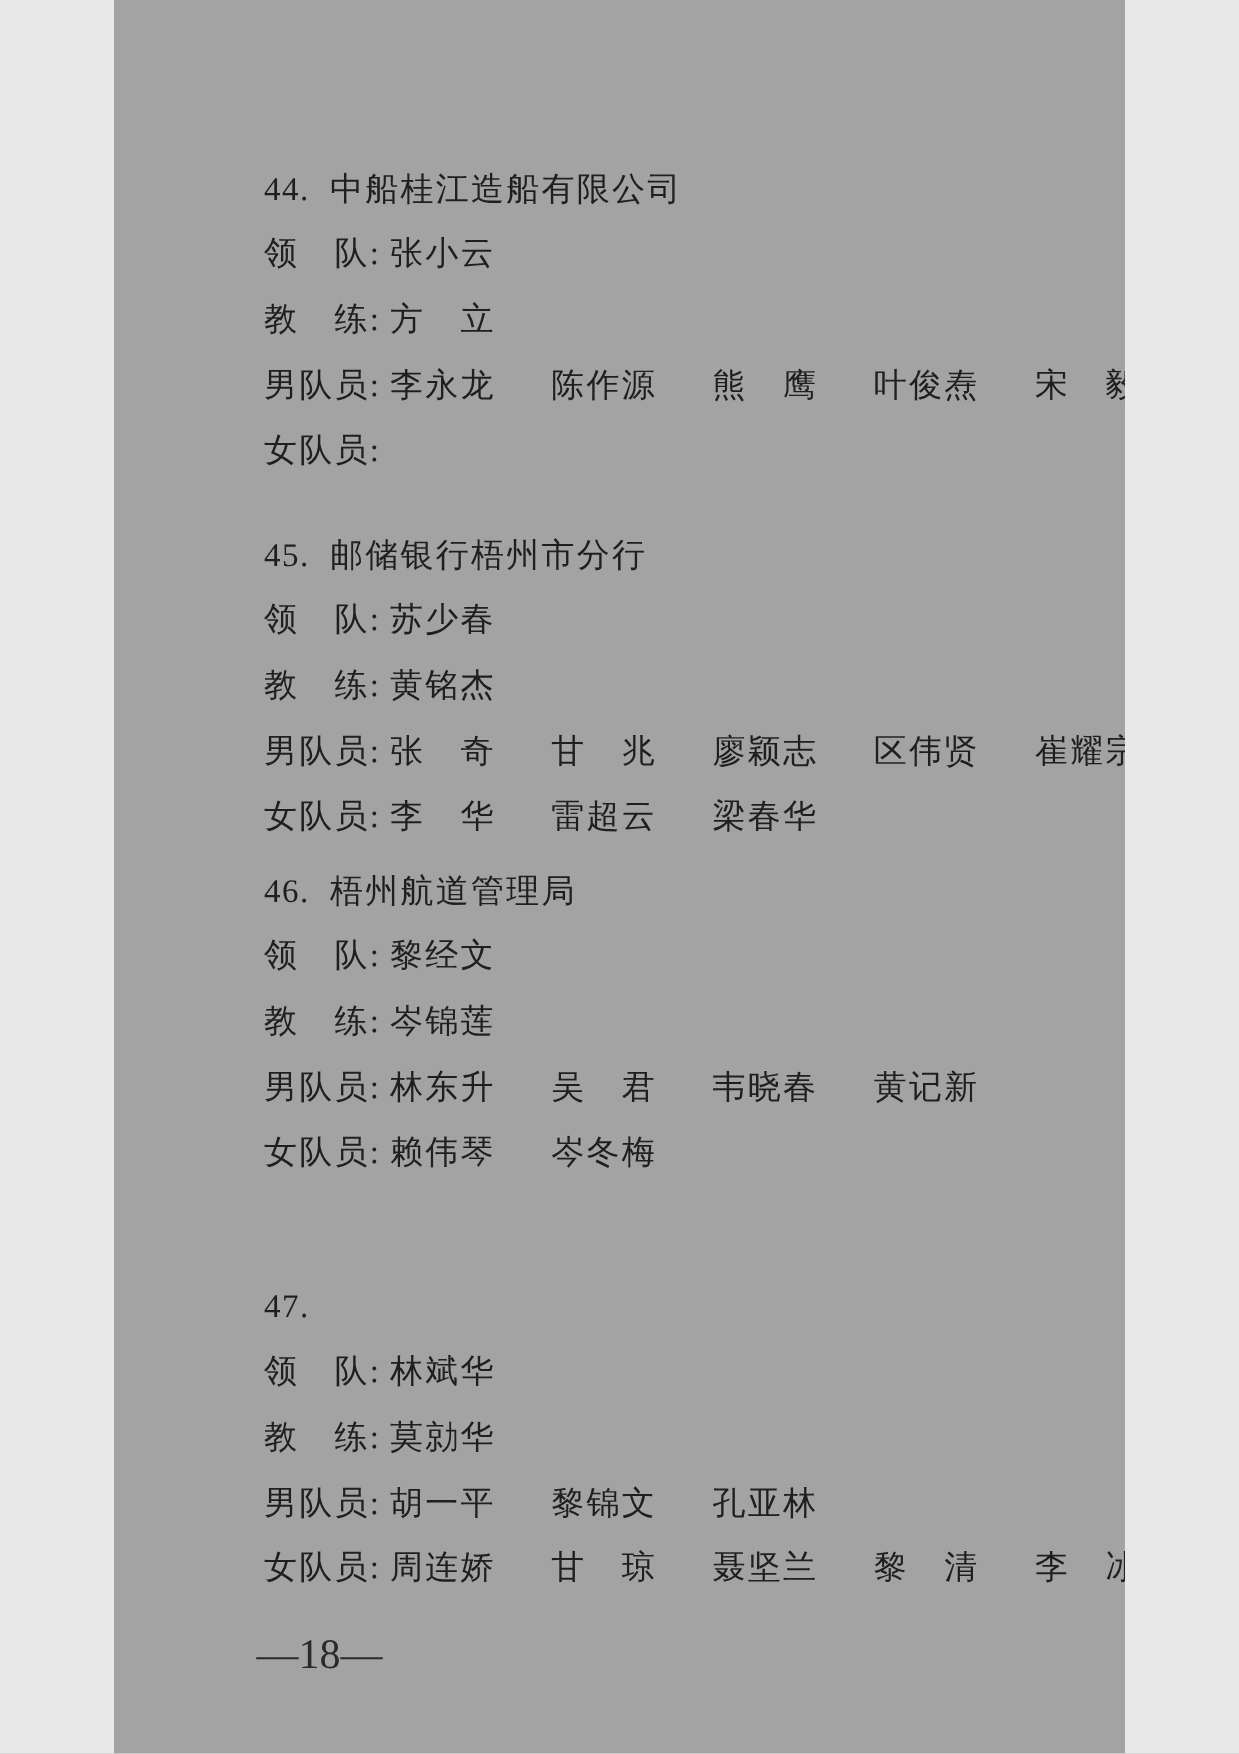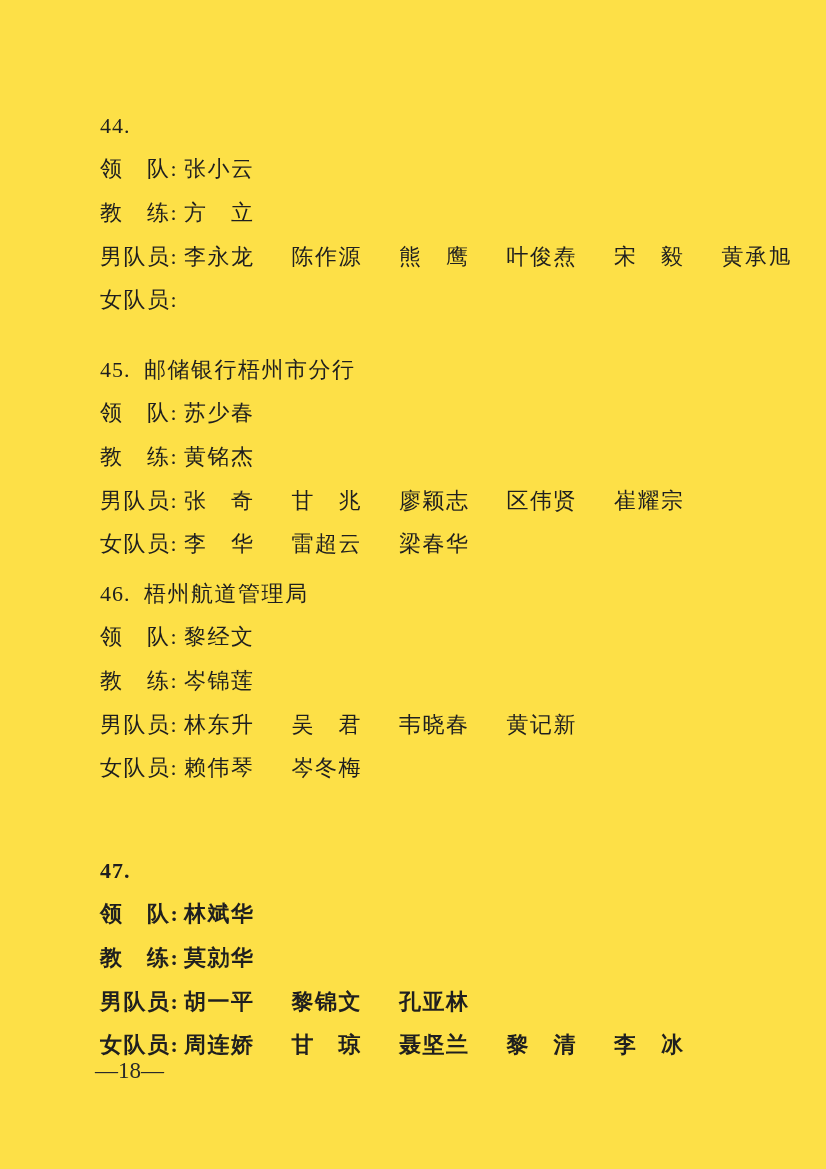--- a/index.html
+++ b/index.html
@@ -1,21 +1,21 @@
 <!DOCTYPE html>
 <html><head>
 <meta charset="utf-8">
 <style>
   html, body { margin: 0; padding: 0; background: #e8e8e8; }
   .page {
     position: relative;
-    width: 826px;
+    width: 674px;
     height: 1169px;
     margin: 0 auto;
-    background: #fde047;
+    background: #a3a3a3;
     font-family: "Liberation Serif", "DejaVu Serif", serif;
     color: #1f1f1f;
     overflow: hidden;
   }
   .section { position: absolute; left: 100px; right: 40px; }
   .line {
     height: 43.6px;
     display: flex;
     align-items: center;
     font-size: 22px;
@@ -30,38 +30,39 @@
   .label {
     display: inline-block;
     min-width: 80px;
   }
   .name { margin-left: 4px; }
   .names { display: flex; margin-left: 4px; align-items: flex-end; }
   .names .n + .n { margin-left: 37px; }
   .pagenum {
     position: absolute;
     left: 95px;
-    top: 1058px;
-    font-size: 23px;
+    top: 1088px;
+    font-size: 28px;
     letter-spacing: 0;
     color: #2a2a2a;
   }
   .s44 { top: 104px; }
   .s45 { top: 348px; }
   .s46 { top: 572px; }
-  .s47 { top: 849px; font-weight: bold; }
+  .s47 { top: 849px; }
 </style>
 </head>
 <body>
 
 <div class="page">
 
   <div class="section s44">
     <div class="line">
       <span class="num">44.</span>
+      <span class="title">中船桂江造船有限公司</span>
     </div>
     <div class="line">
       <span class="label">领　队:</span>
       <span class="name">张小云</span>
     </div>
     <div class="line">
       <span class="label">教　练:</span>
       <span class="name">方　立</span>
     </div>
     <div class="line">

